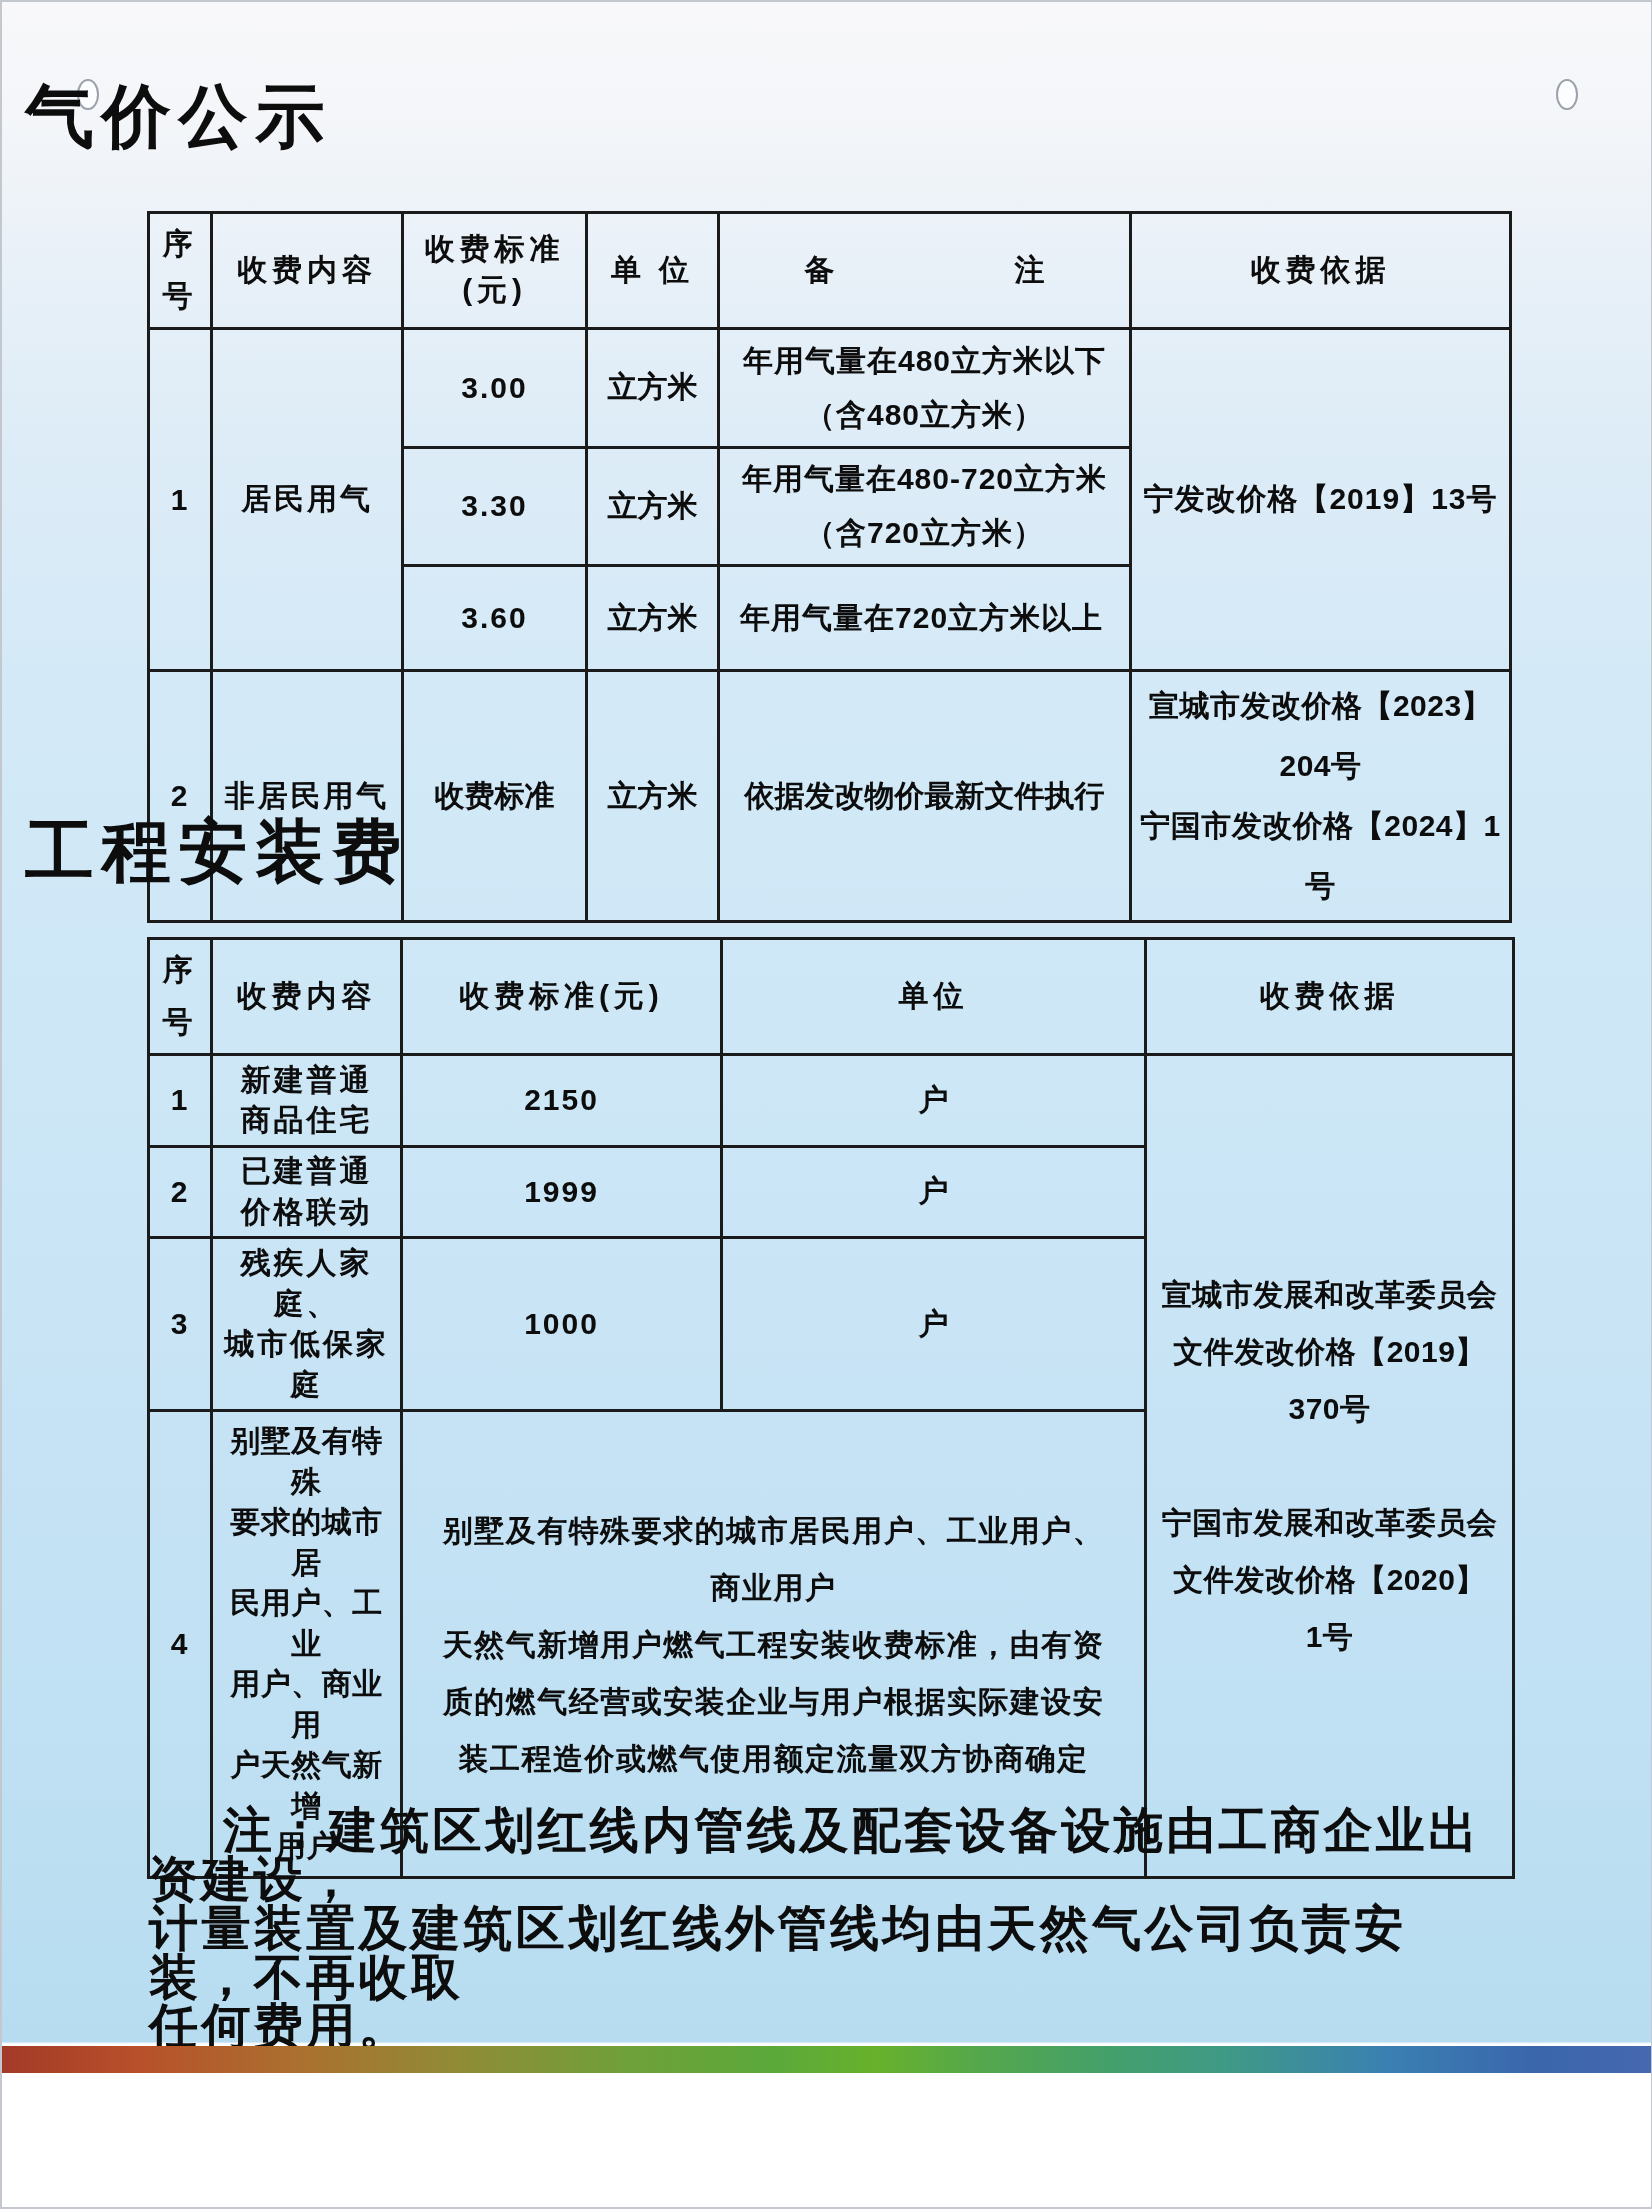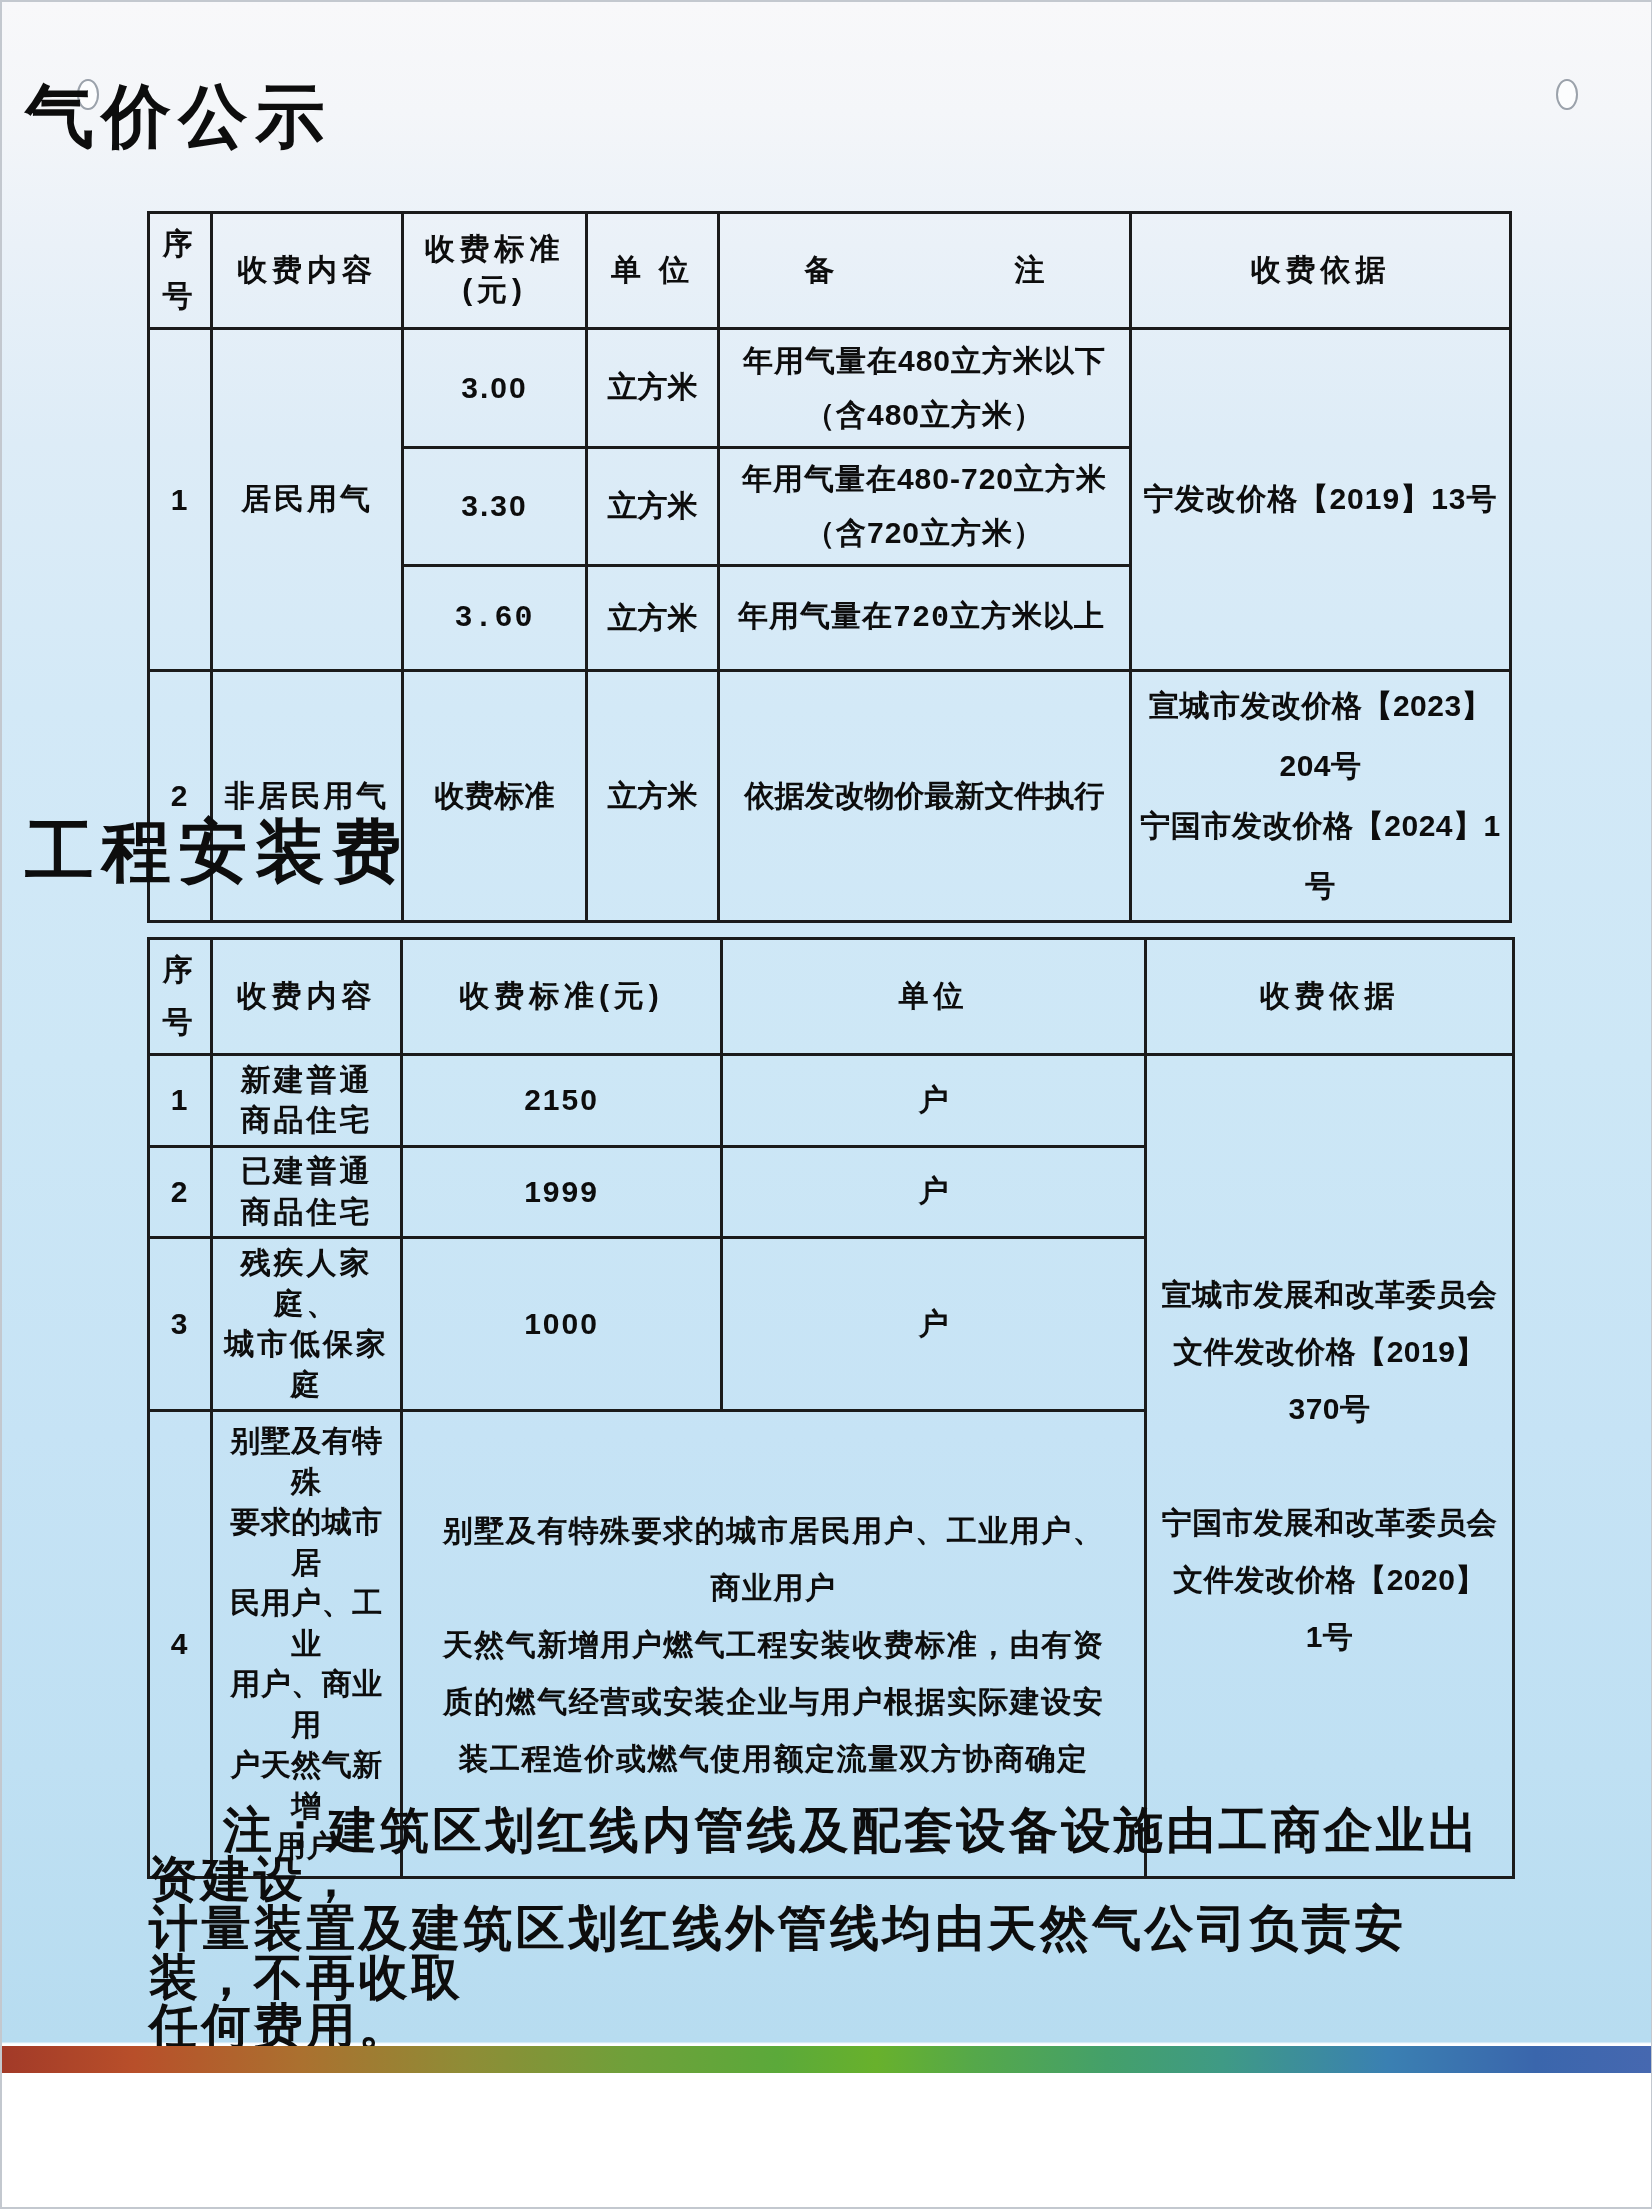--- a/index.html
+++ b/index.html
@@ -109,21 +109,21 @@
       <td class="preline cell-left">年用气量在480立方米以下
 （含480立方米）</td>
       <td rowspan="3" class="basis-center">宁发改价格【2019】13号</td>
     </tr>
     <tr style="height:108px;">
       <td class="num">3.30</td>
       <td>立方米</td>
       <td class="preline cell-left">年用气量在480-720立方米
 （含720立方米）</td>
     </tr>
-    <tr style="height:105px;font-family:Liberation Mono, monospace;">
+    <tr style="height:105px;">
       <td class="num">3.60</td>
       <td>立方米</td>
       <td class="preline cell-left" style="text-align:center;padding-left:0;">年用气量在720立方米以上</td>
     </tr>
     <tr style="height:104px;">
       <td class="num">2</td>
       <td class="name-cell">非居民用气</td>
       <td>收费标准</td>
       <td>立方米</td>
       <td>依据发改物价最新文件执行</td>
@@ -162,21 +162,21 @@
 文件发改价格【2019】
 370号
 
 宁国市发展和改革委员会
 文件发改价格【2020】
 1号</td>
     </tr>
     <tr style="height:86px;">
       <td class="num">2</td>
       <td class="preline name-cell">已建普通
-商品住宅</td>
+价格联动</td>
       <td class="num">1999</td>
       <td>户</td>
     </tr>
     <tr style="height:84px;">
       <td class="num">3</td>
       <td class="preline name-cell">残疾人家庭、
 城市低保家庭</td>
       <td class="num">1000</td>
       <td>户</td>
     </tr>

